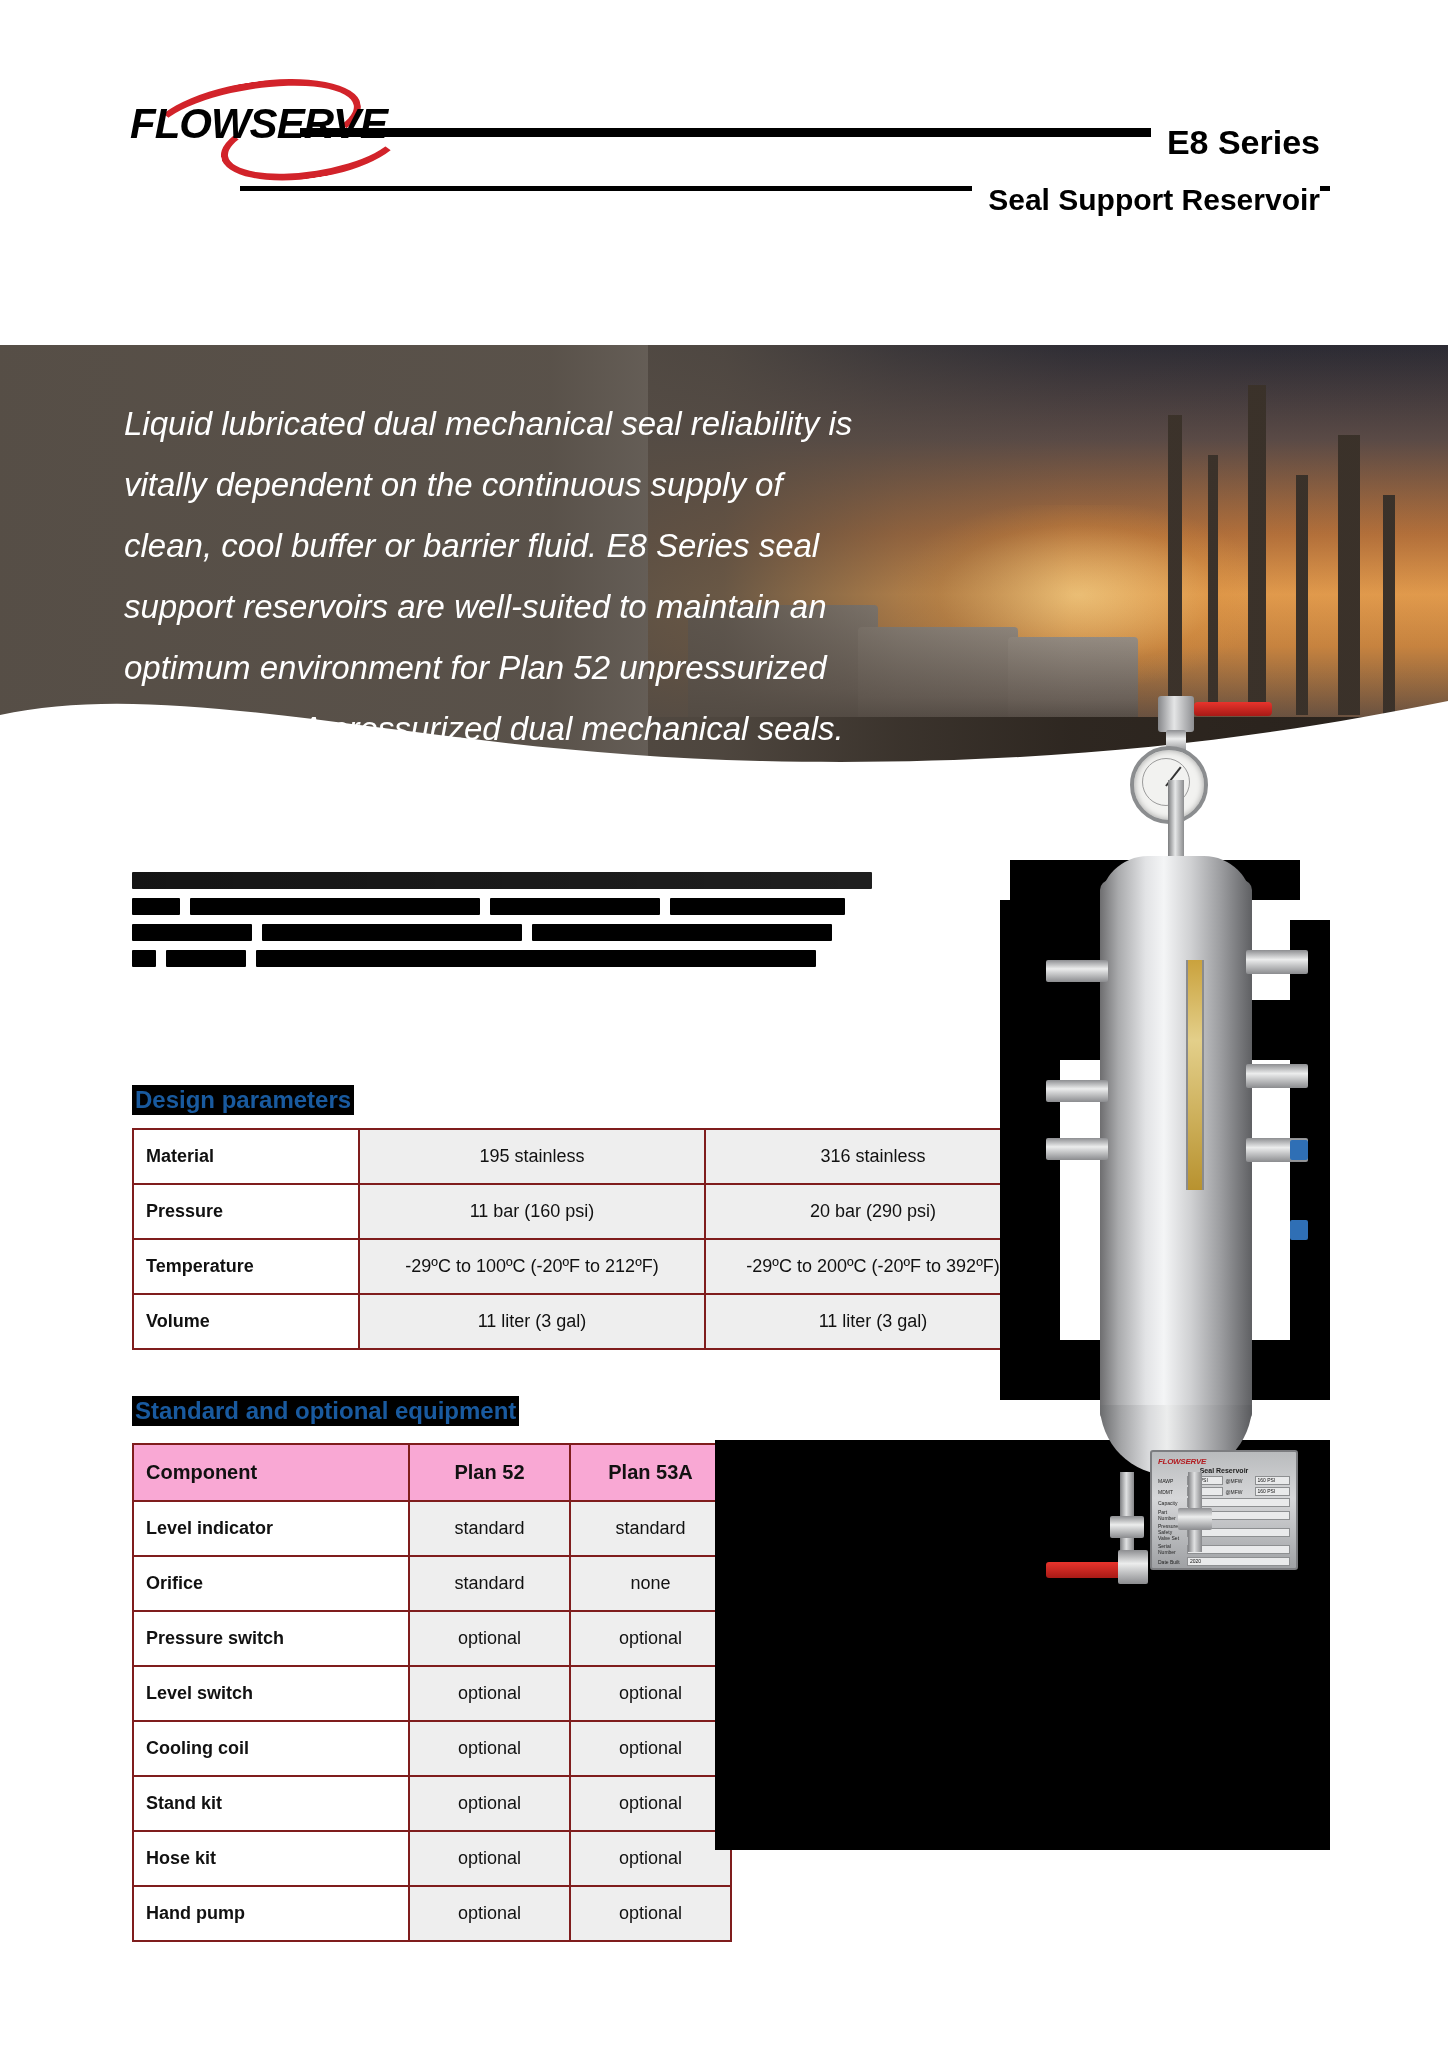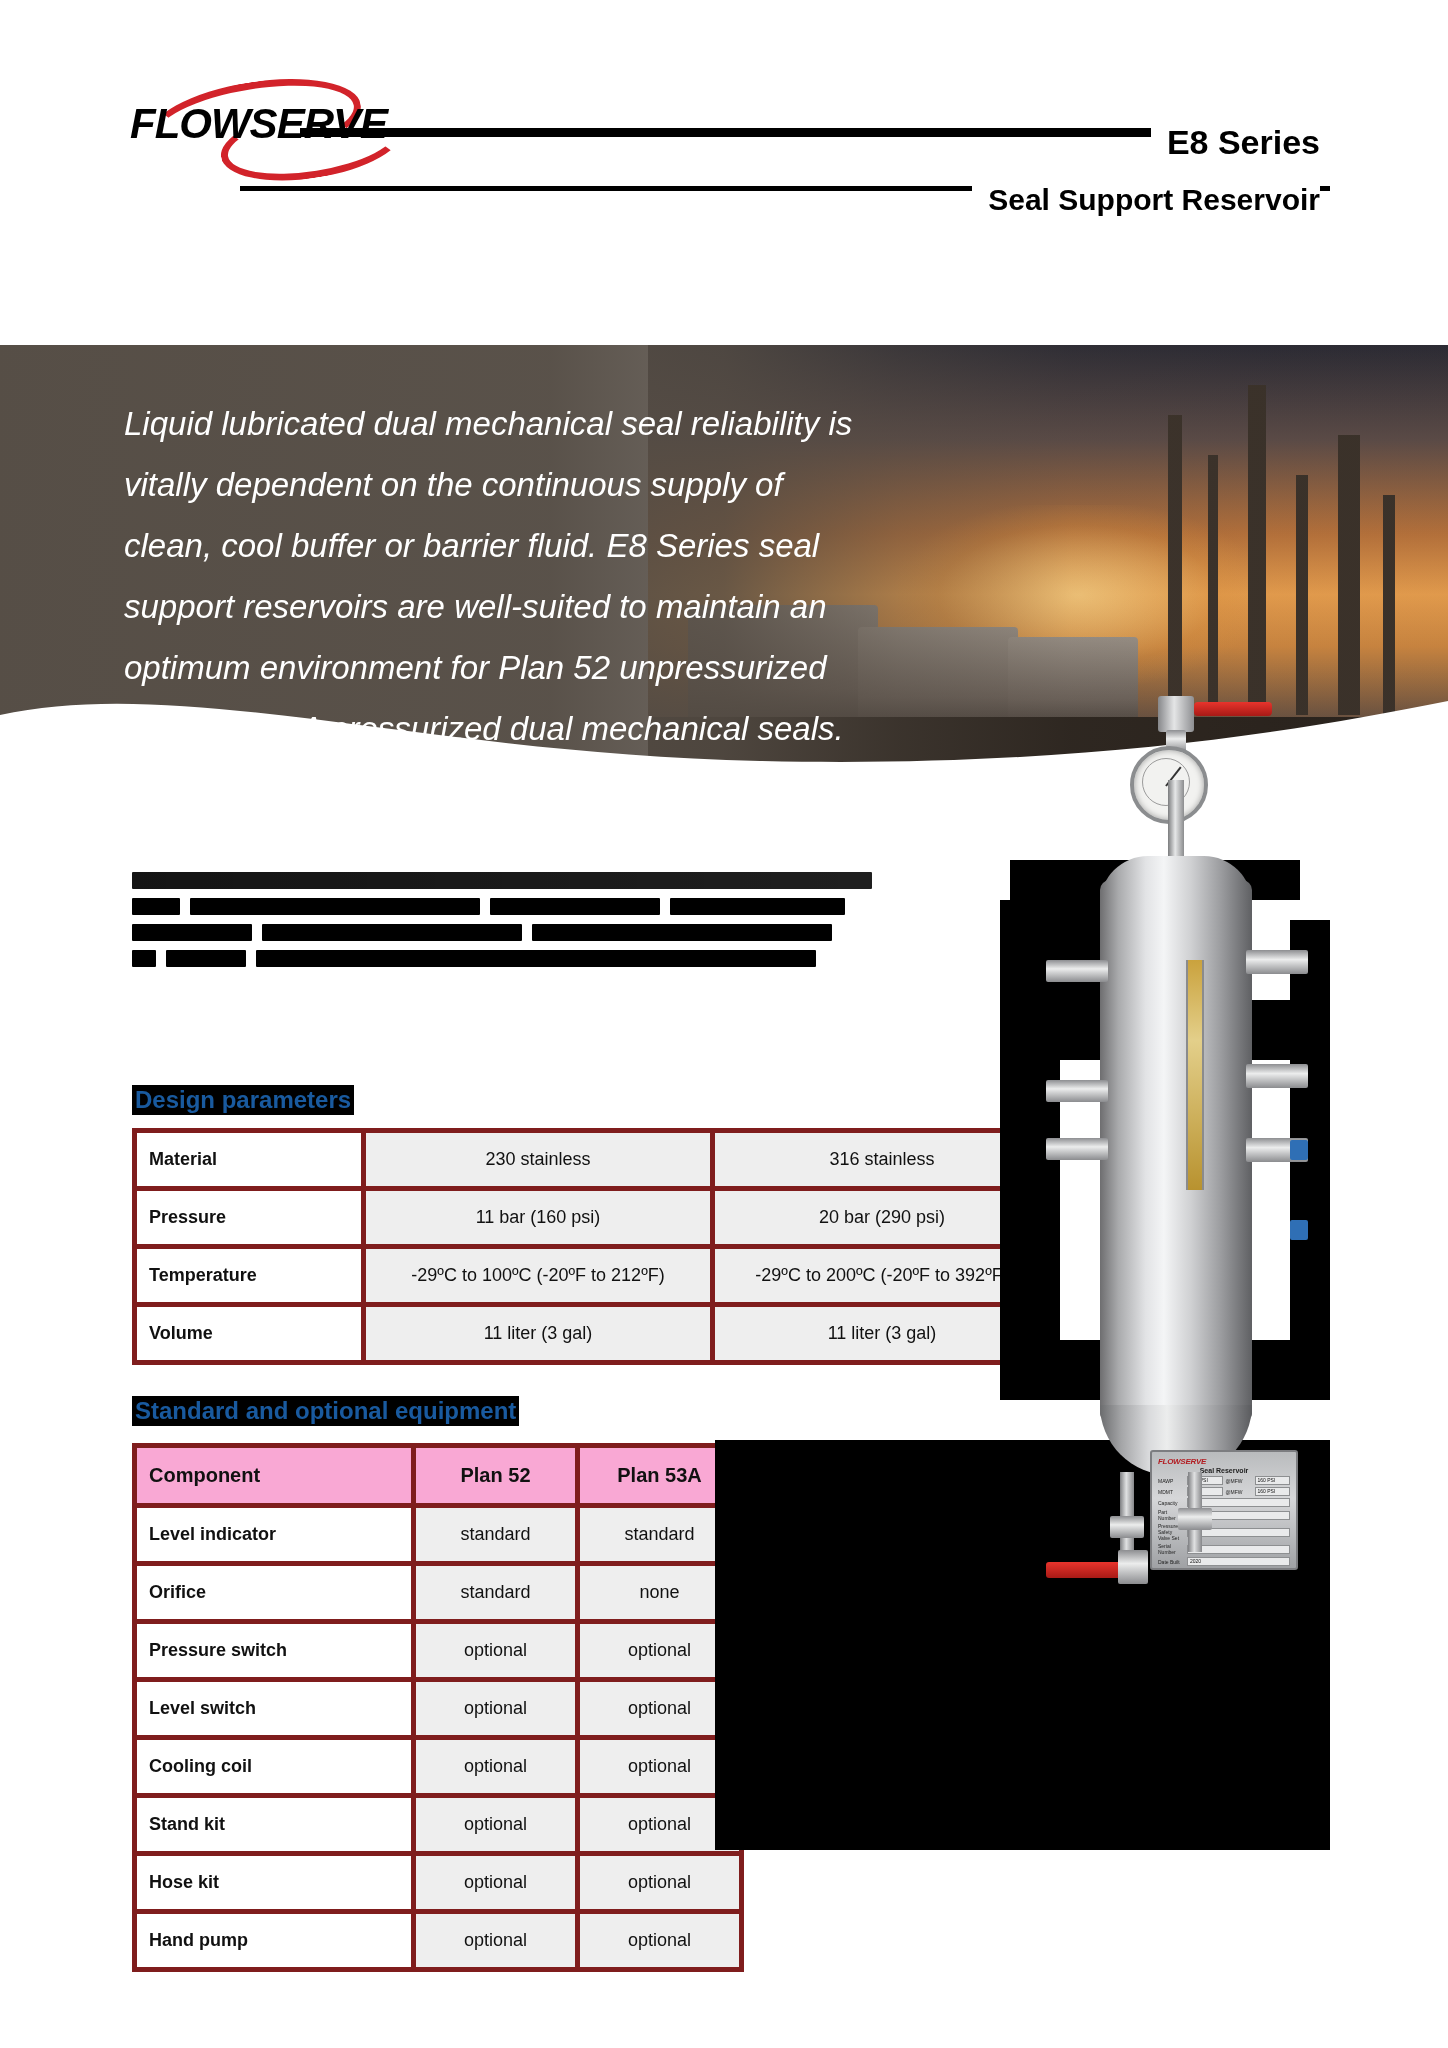--- a/index.html
+++ b/index.html
@@ -196,21 +196,21 @@
   
   table {
     border-collapse: collapse;
     font-size: 18px;
   }
   .tbl {
     position: absolute;
     background: #ffffff;
   }
   .tbl td, .tbl th {
-    border: 5px solid #7f1d1d;
+    border: 2px solid #7f1d1d;
     padding: 16px 12px;
     background: #eeeeee;
     color: #111111;
     font-weight: normal;
     text-align: center;
     white-space: nowrap;
   }
   .tbl td.label, .tbl th.label {
     text-align: left;
     font-weight: bold;
@@ -418,21 +418,21 @@
   </div>
 
   <div class="sec-heading" style="left:132px; top:1085px;">
     <span class="redacted-head">Design parameters</span>
   </div>
 
   <table class="tbl" id="design-table">
     <tbody>
       <tr>
         <td class="label">Material</td>
-        <td class="c1">230 stainless</td>
+        <td class="c1">195 stainless</td>
         <td class="c2">316 stainless</td>
       </tr>
       <tr>
         <td class="label">Pressure</td>
         <td class="c1">11 bar (160 psi)</td>
         <td class="c2">20 bar (290 psi)</td>
       </tr>
       <tr>
         <td class="label">Temperature</td>
         <td class="c1">-29ºC to 100ºC (-20ºF to 212ºF)</td>

